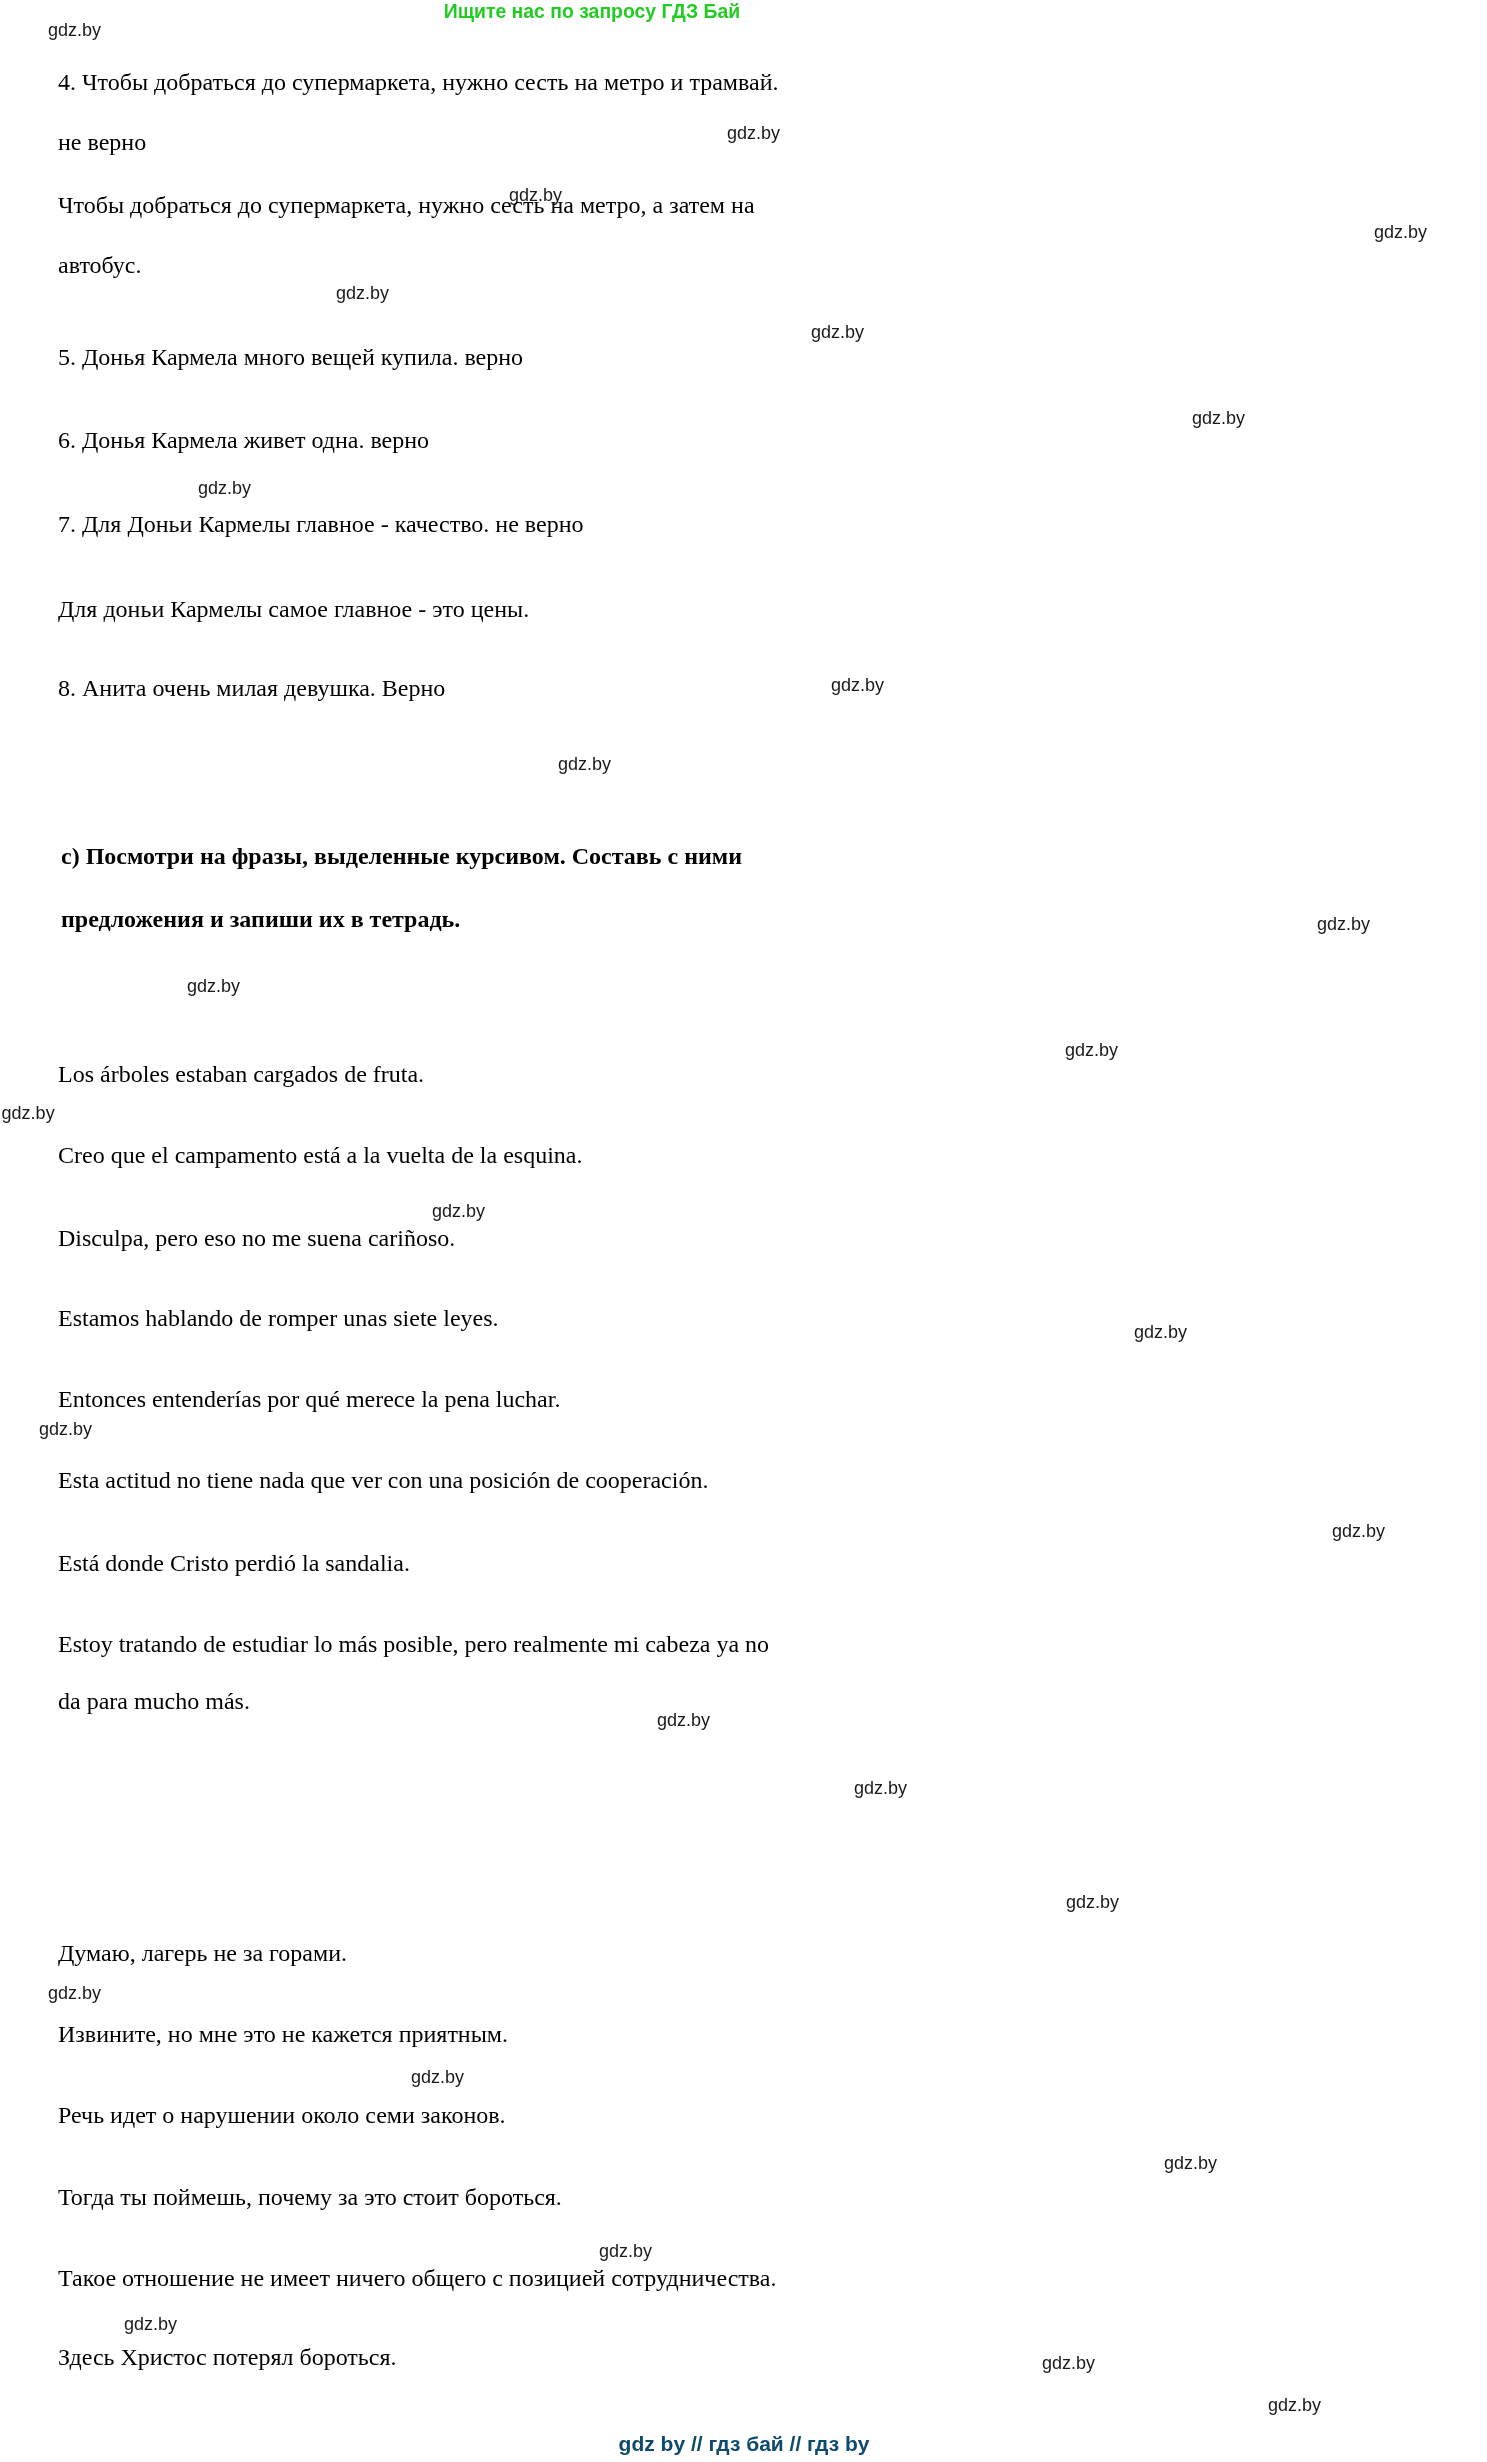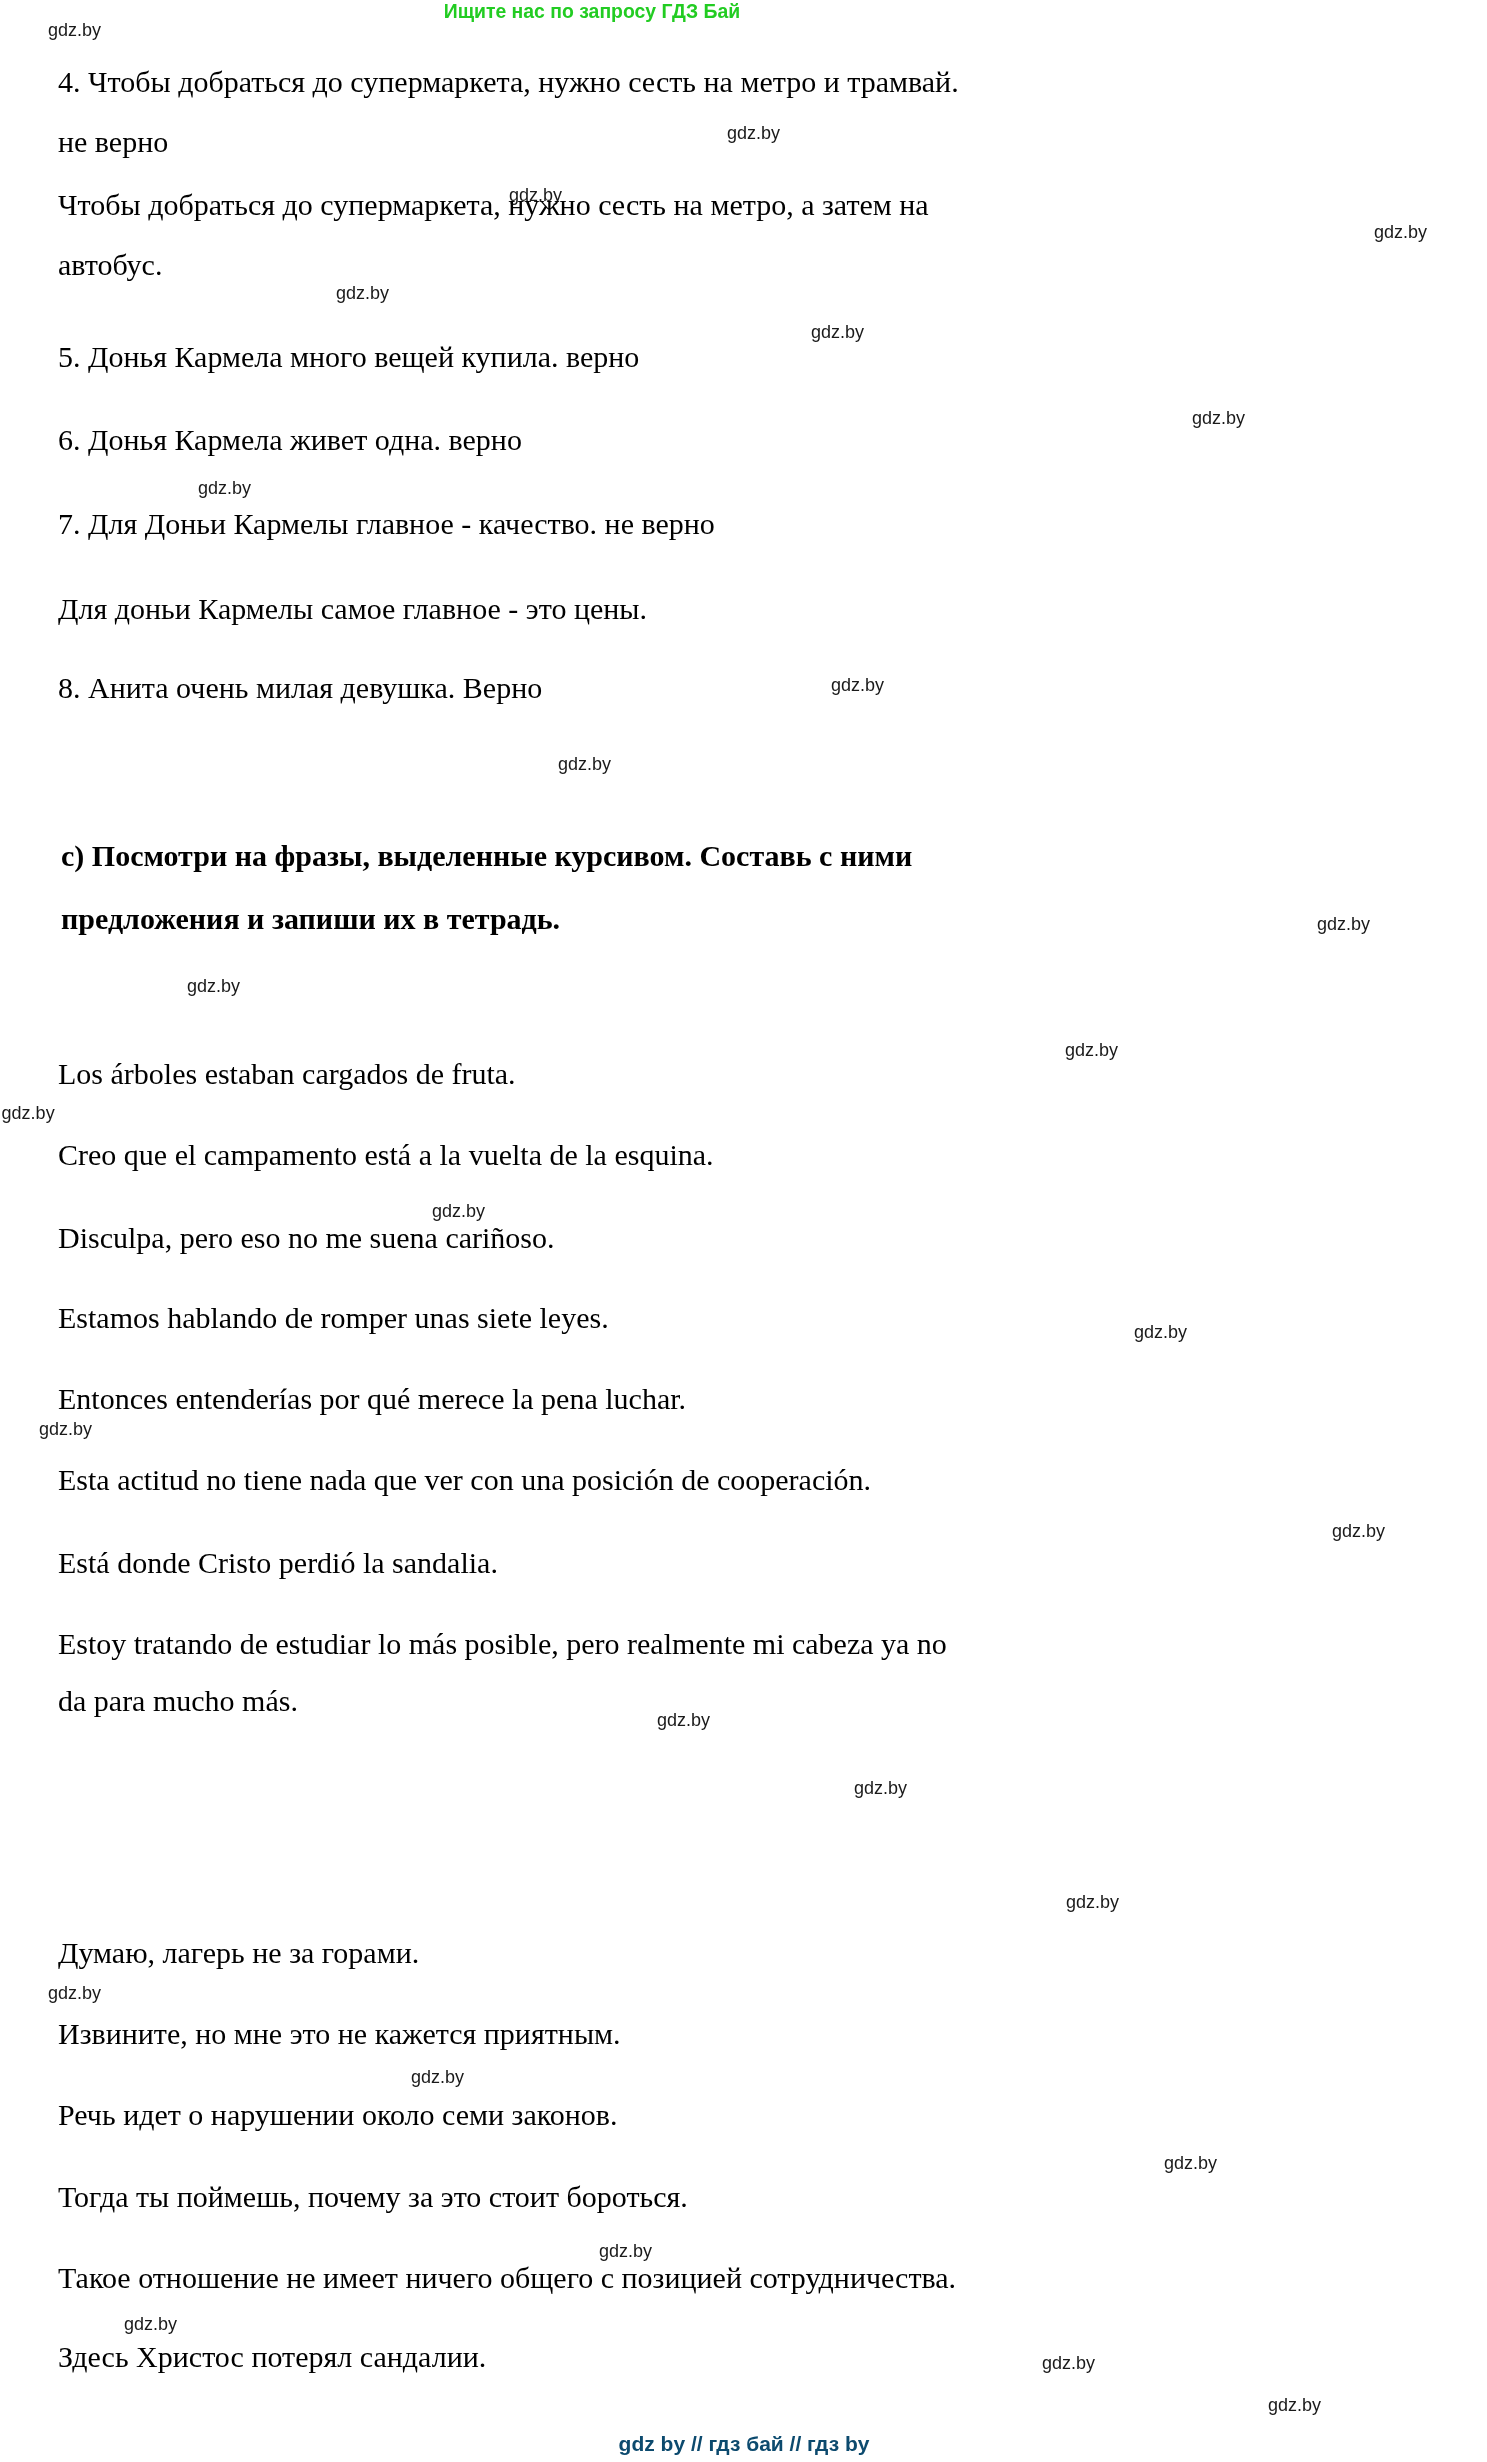--- a/index.html
+++ b/index.html
@@ -46,21 +46,21 @@
     font-size: 21px;
     font-weight: bold;
     color: #0c4a6e;
     white-space: nowrap;
   }
 
   
   .line {
     position: absolute;
     font-family: "Liberation Serif", "DejaVu Serif", serif;
-    font-size: 30px;
+    font-size: 24px;
     line-height: 36px;
     color: #000000;
     white-space: nowrap;
   }
   .line.bold {
     font-weight: bold;
   }
 
   
   .wm {
@@ -152,18 +152,18 @@
   <div class="line" style="left:58px; top:1935px;">Думаю, лагерь не за горами.</div>
 
   <div class="line" style="left:58px; top:2016px;">Извините, но мне это не кажется приятным.</div>
 
   <div class="line" style="left:58px; top:2097px;">Речь идет о нарушении около семи законов.</div>
 
   <div class="line" style="left:58px; top:2179px;">Тогда ты поймешь, почему за это стоит бороться.</div>
 
   <div class="line" style="left:58px; top:2260px;">Такое отношение не имеет ничего общего с позицией сотрудничества.</div>
 
-  <div class="line" style="left:58px; top:2339px;">Здесь Христос потерял сандалии.</div>
+  <div class="line" style="left:58px; top:2339px;">Здесь Христос потерял бороться.</div>
 
   <div class="footer-purple">gdz by  //  гдз бай  //  гдз by</div>
 
 </div>
 
 
 </body></html>

